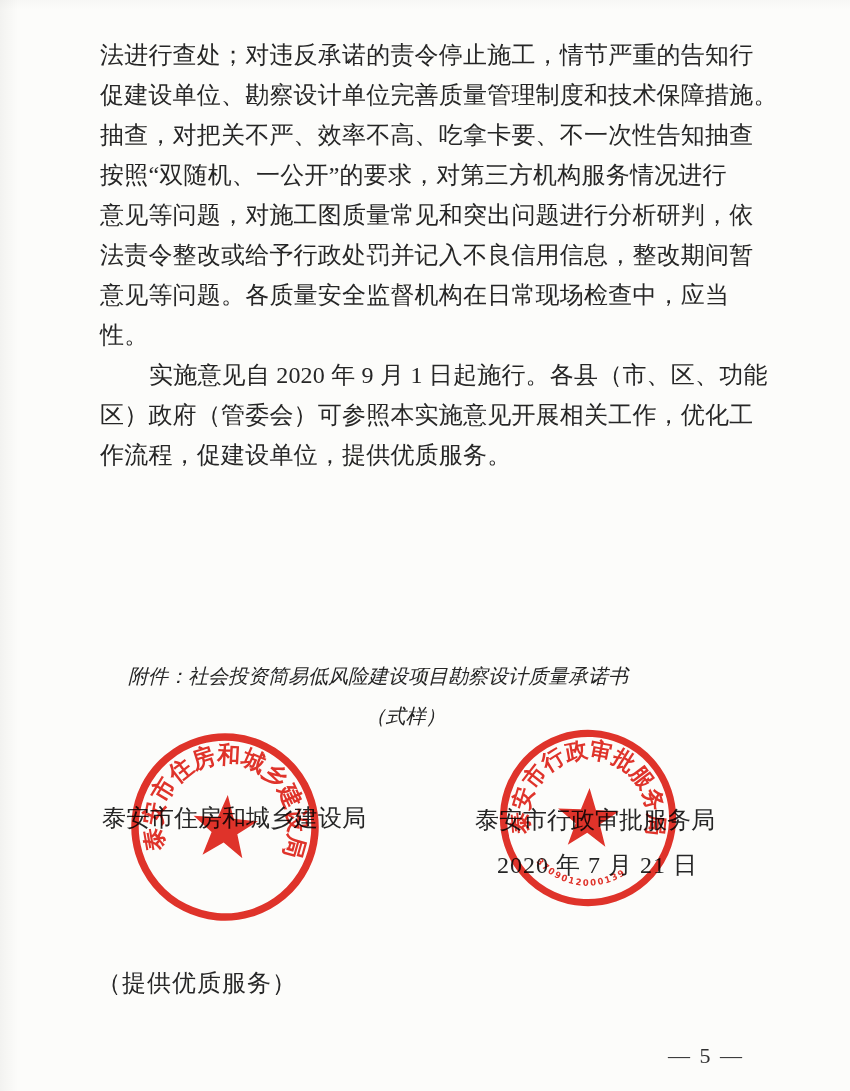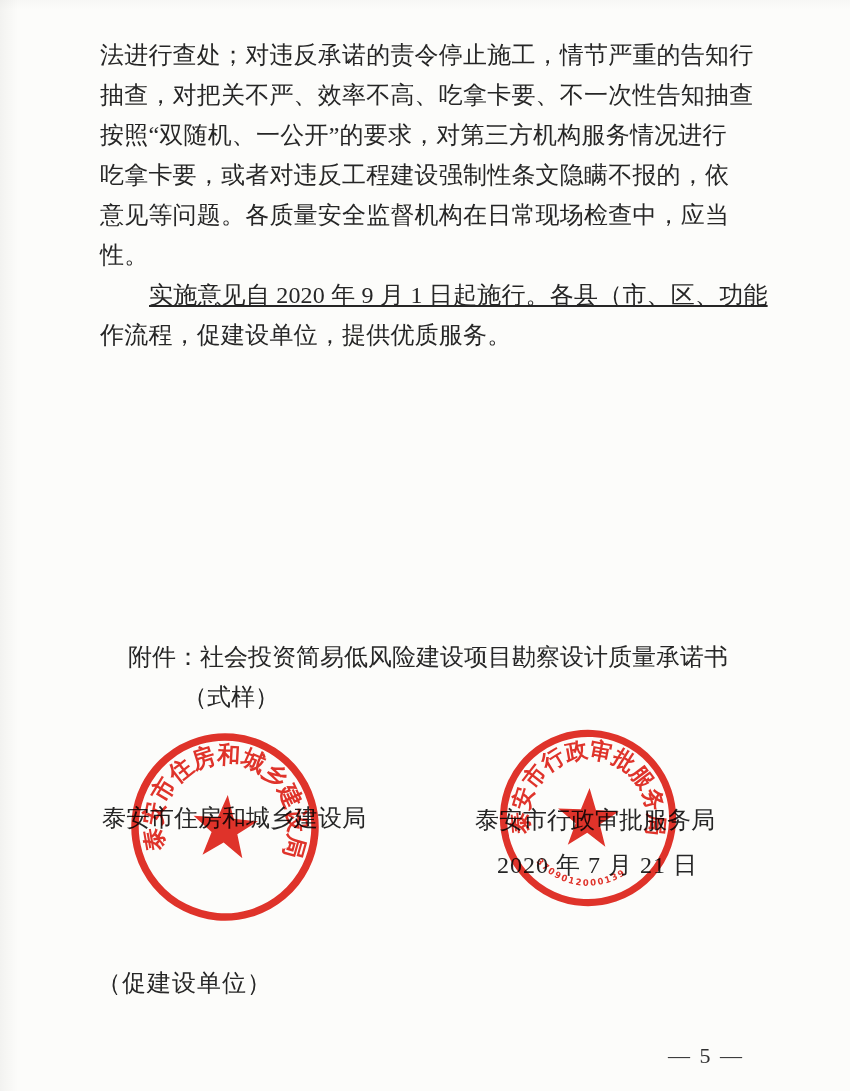--- a/index.html
+++ b/index.html
@@ -25,29 +25,30 @@
   .doc-body {
     position: absolute;
     left: 100px; top: 35px;
     width: 660px;
     font-size: 24px;
     line-height: 40px;
     letter-spacing: 0.2px;
     white-space: nowrap;
   }
   .line { height: 40px; }
-  .line.indent { padding-left: 49px; text-decoration: underline; }
+  .line.indent { padding-left: 49px; }
   .attachment {
     position: absolute;
-    left: 128px; top: 637px;
-    font-size: 24px;
+    left: 128px; top: 656px;
+    font-size: 20px;
     line-height: 40px;
     white-space: nowrap;
+    font-style: italic;
   }
-  .attachment .att-note { padding-left: 55px; }
+  .attachment .att-note { padding-left: 55px; text-align: center; }
   .sig-text {
     position: absolute;
     font-size: 24px;
     white-space: nowrap;
     z-index: 1;
   }
   .sig-left-org  { left: 102px; top: 802px; }
   .sig-right-org { left: 475px; top: 804px; }
   .sig-date      { left: 497px; top: 849px; letter-spacing: 1px; }
   .disclosure {
@@ -85,26 +86,29 @@
     letter-spacing: 2px;
   }
 </style>
 </head>
 <body>
 
 <div class="page">
 
   <div class="doc-body">
     <div class="line">法进行查处；对违反承诺的责令停止施工，情节严重的告知行</div>
+    <div class="line">促建设单位、勘察设计单位完善质量管理制度和技术保障措施。</div>
     <div class="line">抽查，对把关不严、效率不高、吃拿卡要、不一次性告知抽查</div>
     <div class="line">按照“双随机、一公开”的要求，对第三方机构服务情况进行</div>
-    <div class="line">吃拿卡要，或者对违反工程建设强制性条文隐瞒不报的，依</div>
+    <div class="line">意见等问题，对施工图质量常见和突出问题进行分析研判，依</div>
+    <div class="line">法责令整改或给予行政处罚并记入不良信用信息，整改期间暂</div>
     <div class="line">意见等问题。各质量安全监督机构在日常现场检查中，应当</div>
     <div class="line">性。</div>
     <div class="line indent">实施意见自 2020 年 9 月 1 日起施行。各县（市、区、功能</div>
+    <div class="line">区）政府（管委会）可参照本实施意见开展相关工作，优化工</div>
     <div class="line">作流程，促建设单位，提供优质服务。</div>
   </div>
 
   <div class="attachment">
     <div class="att-title">附件：社会投资简易低风险建设项目勘察设计质量承诺书</div>
     <div class="att-note">（式样）</div>
   </div>
 
   <div class="sig-text sig-left-org">泰安市住房和城乡建设局</div>
   <div class="sig-text sig-right-org">泰安市行政审批服务局</div>
@@ -125,16 +129,16 @@
     <text class="seal-arc-text" fill="#e0231a">
       <textPath href="#arcR" startOffset="8" textLength="235" lengthAdjust="spacingAndGlyphs">泰安市行政审批服务局</textPath>
     </text>
     <polygon class="seal-star" fill="#e0231a" points="100,68 108,91 132.3,91.5 112.9,106.2 120,129.5 100,115.6 80,129.5 87.1,106.2 67.7,91.5 92,91"></polygon>
     <path id="arcRcode" d="M 44.8 146.3 A 72 72 0 0 0 155.2 146.3" fill="none"></path>
     <text class="seal-code-text" fill="#e0231a">
       <textPath href="#arcRcode" startOffset="4" textLength="106" lengthAdjust="spacingAndGlyphs">3709012000139</textPath>
     </text>
   </svg>
 
-  <div class="disclosure">（促建设单位）</div>
+  <div class="disclosure">（提供优质服务）</div>
   <div class="page-number">— 5 —</div>
 
 </div>
 
 </body></html>

